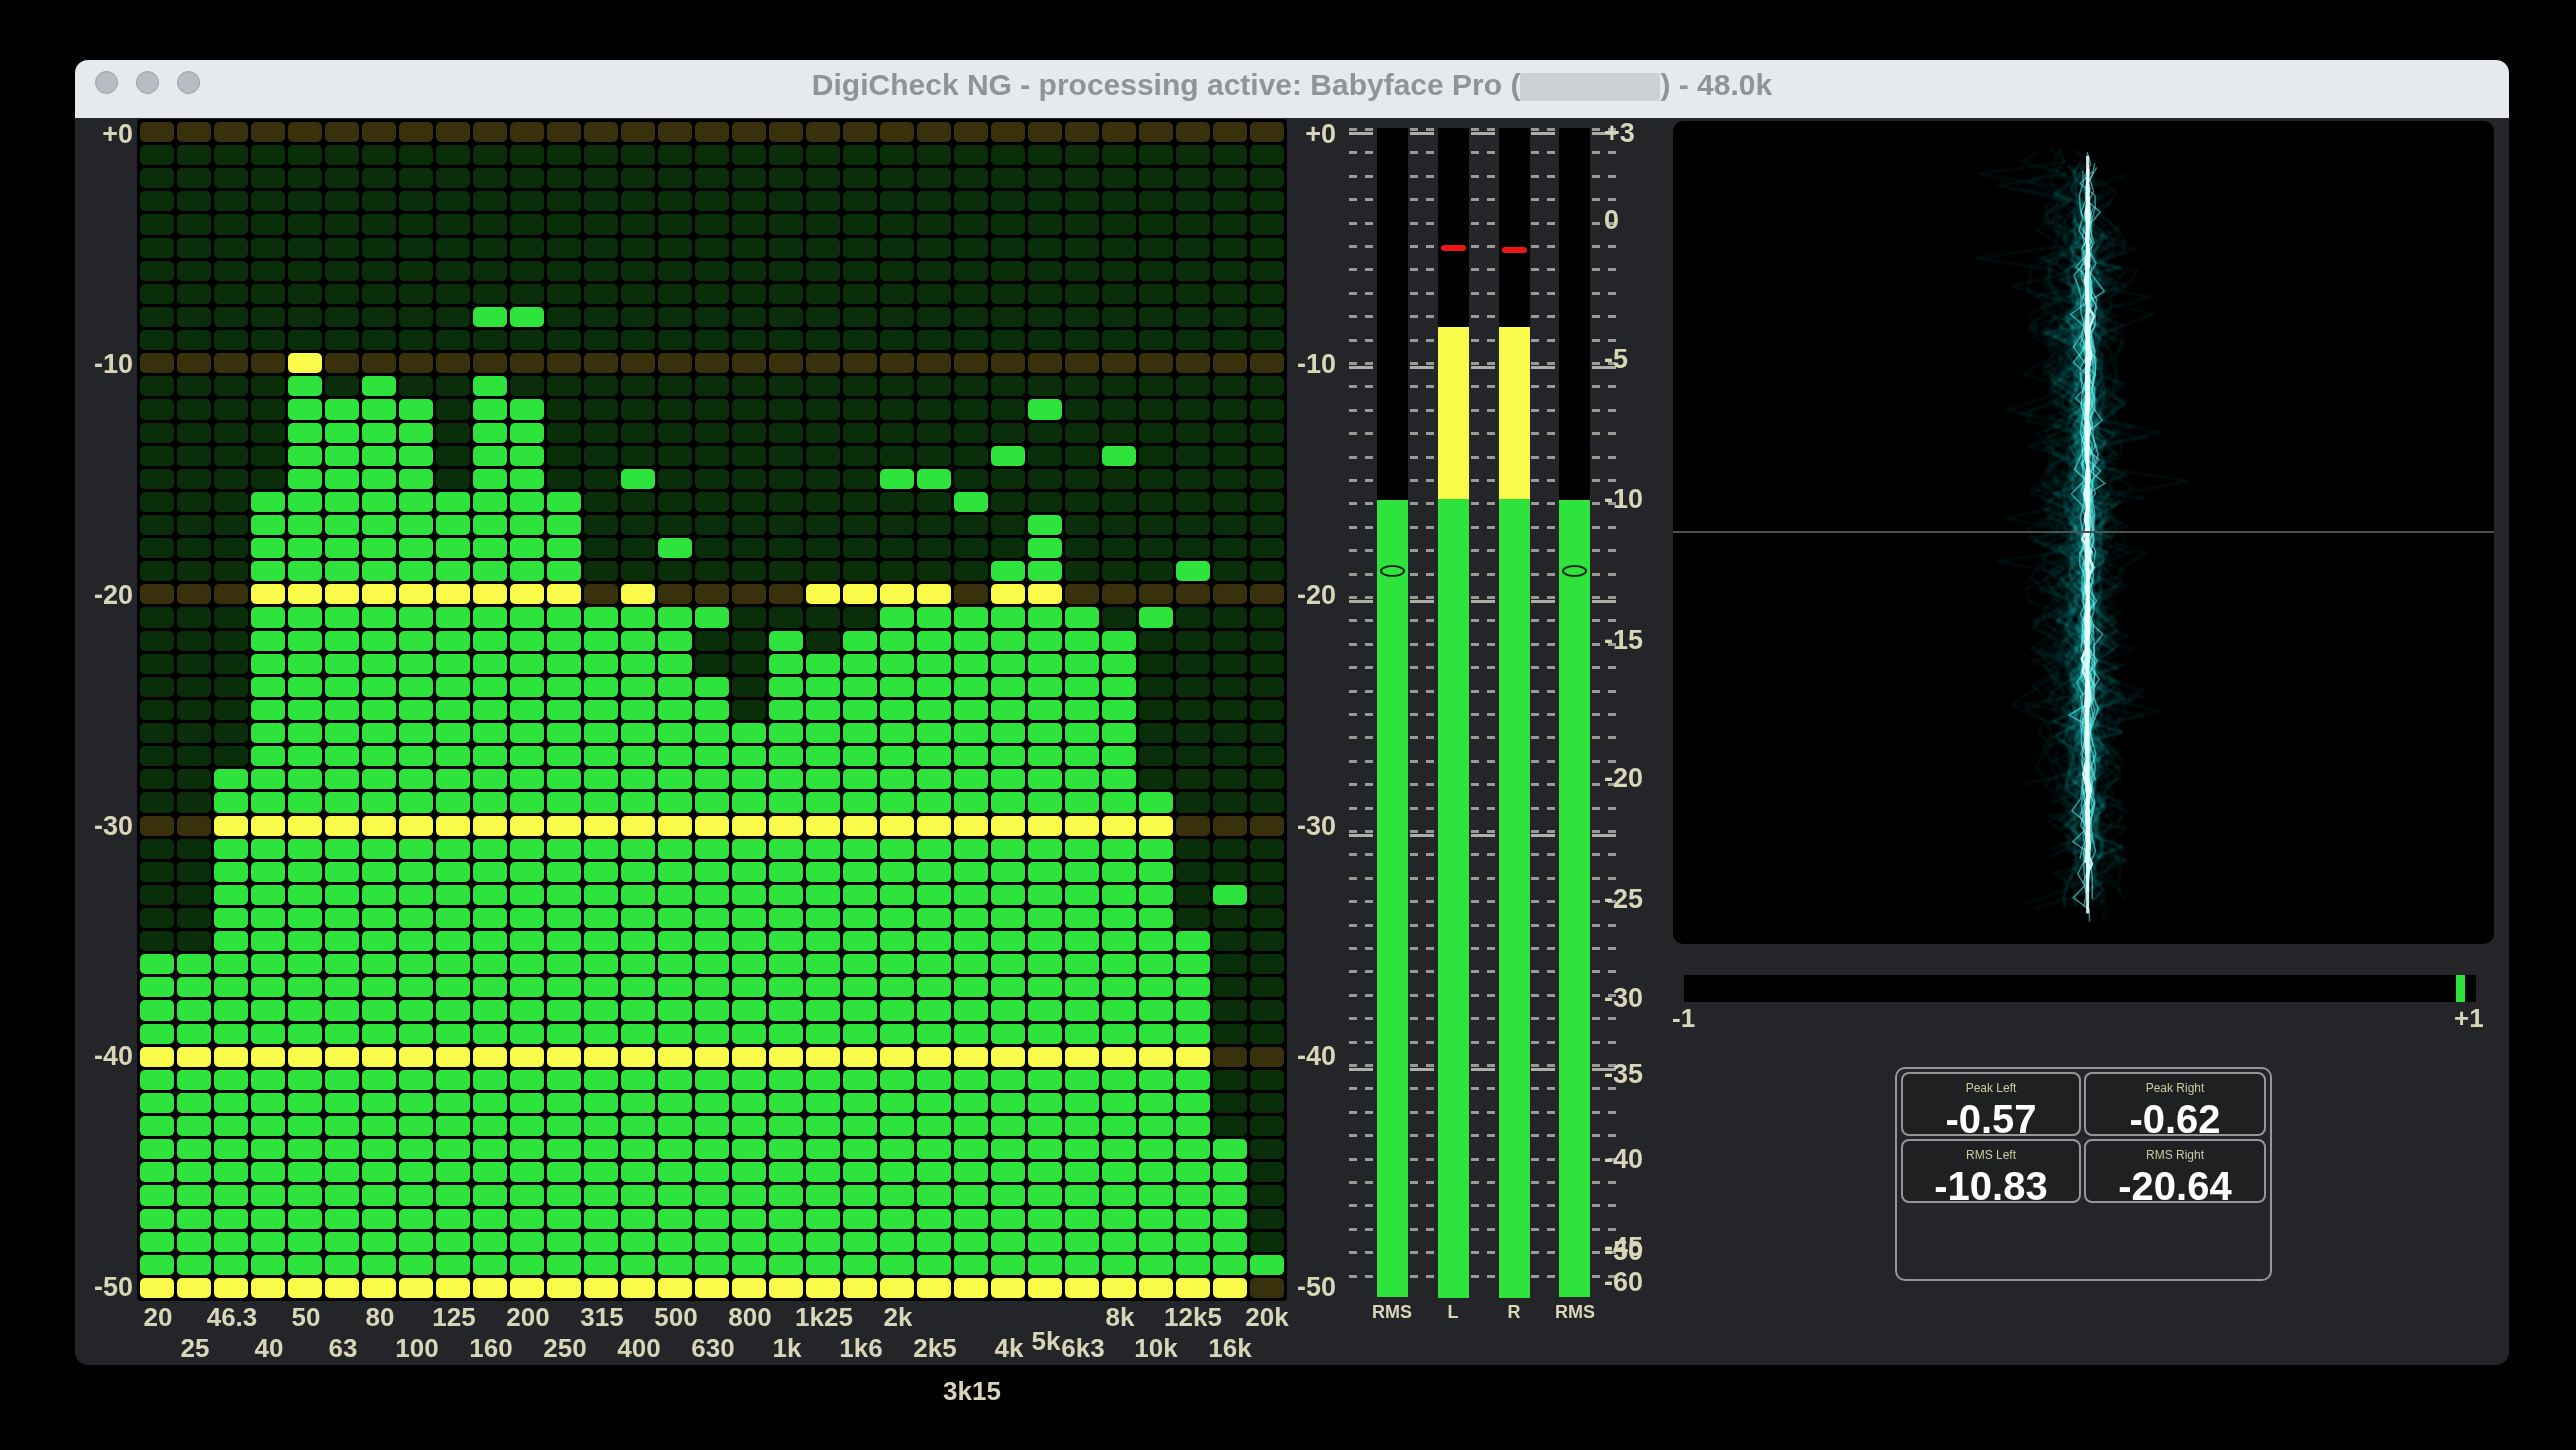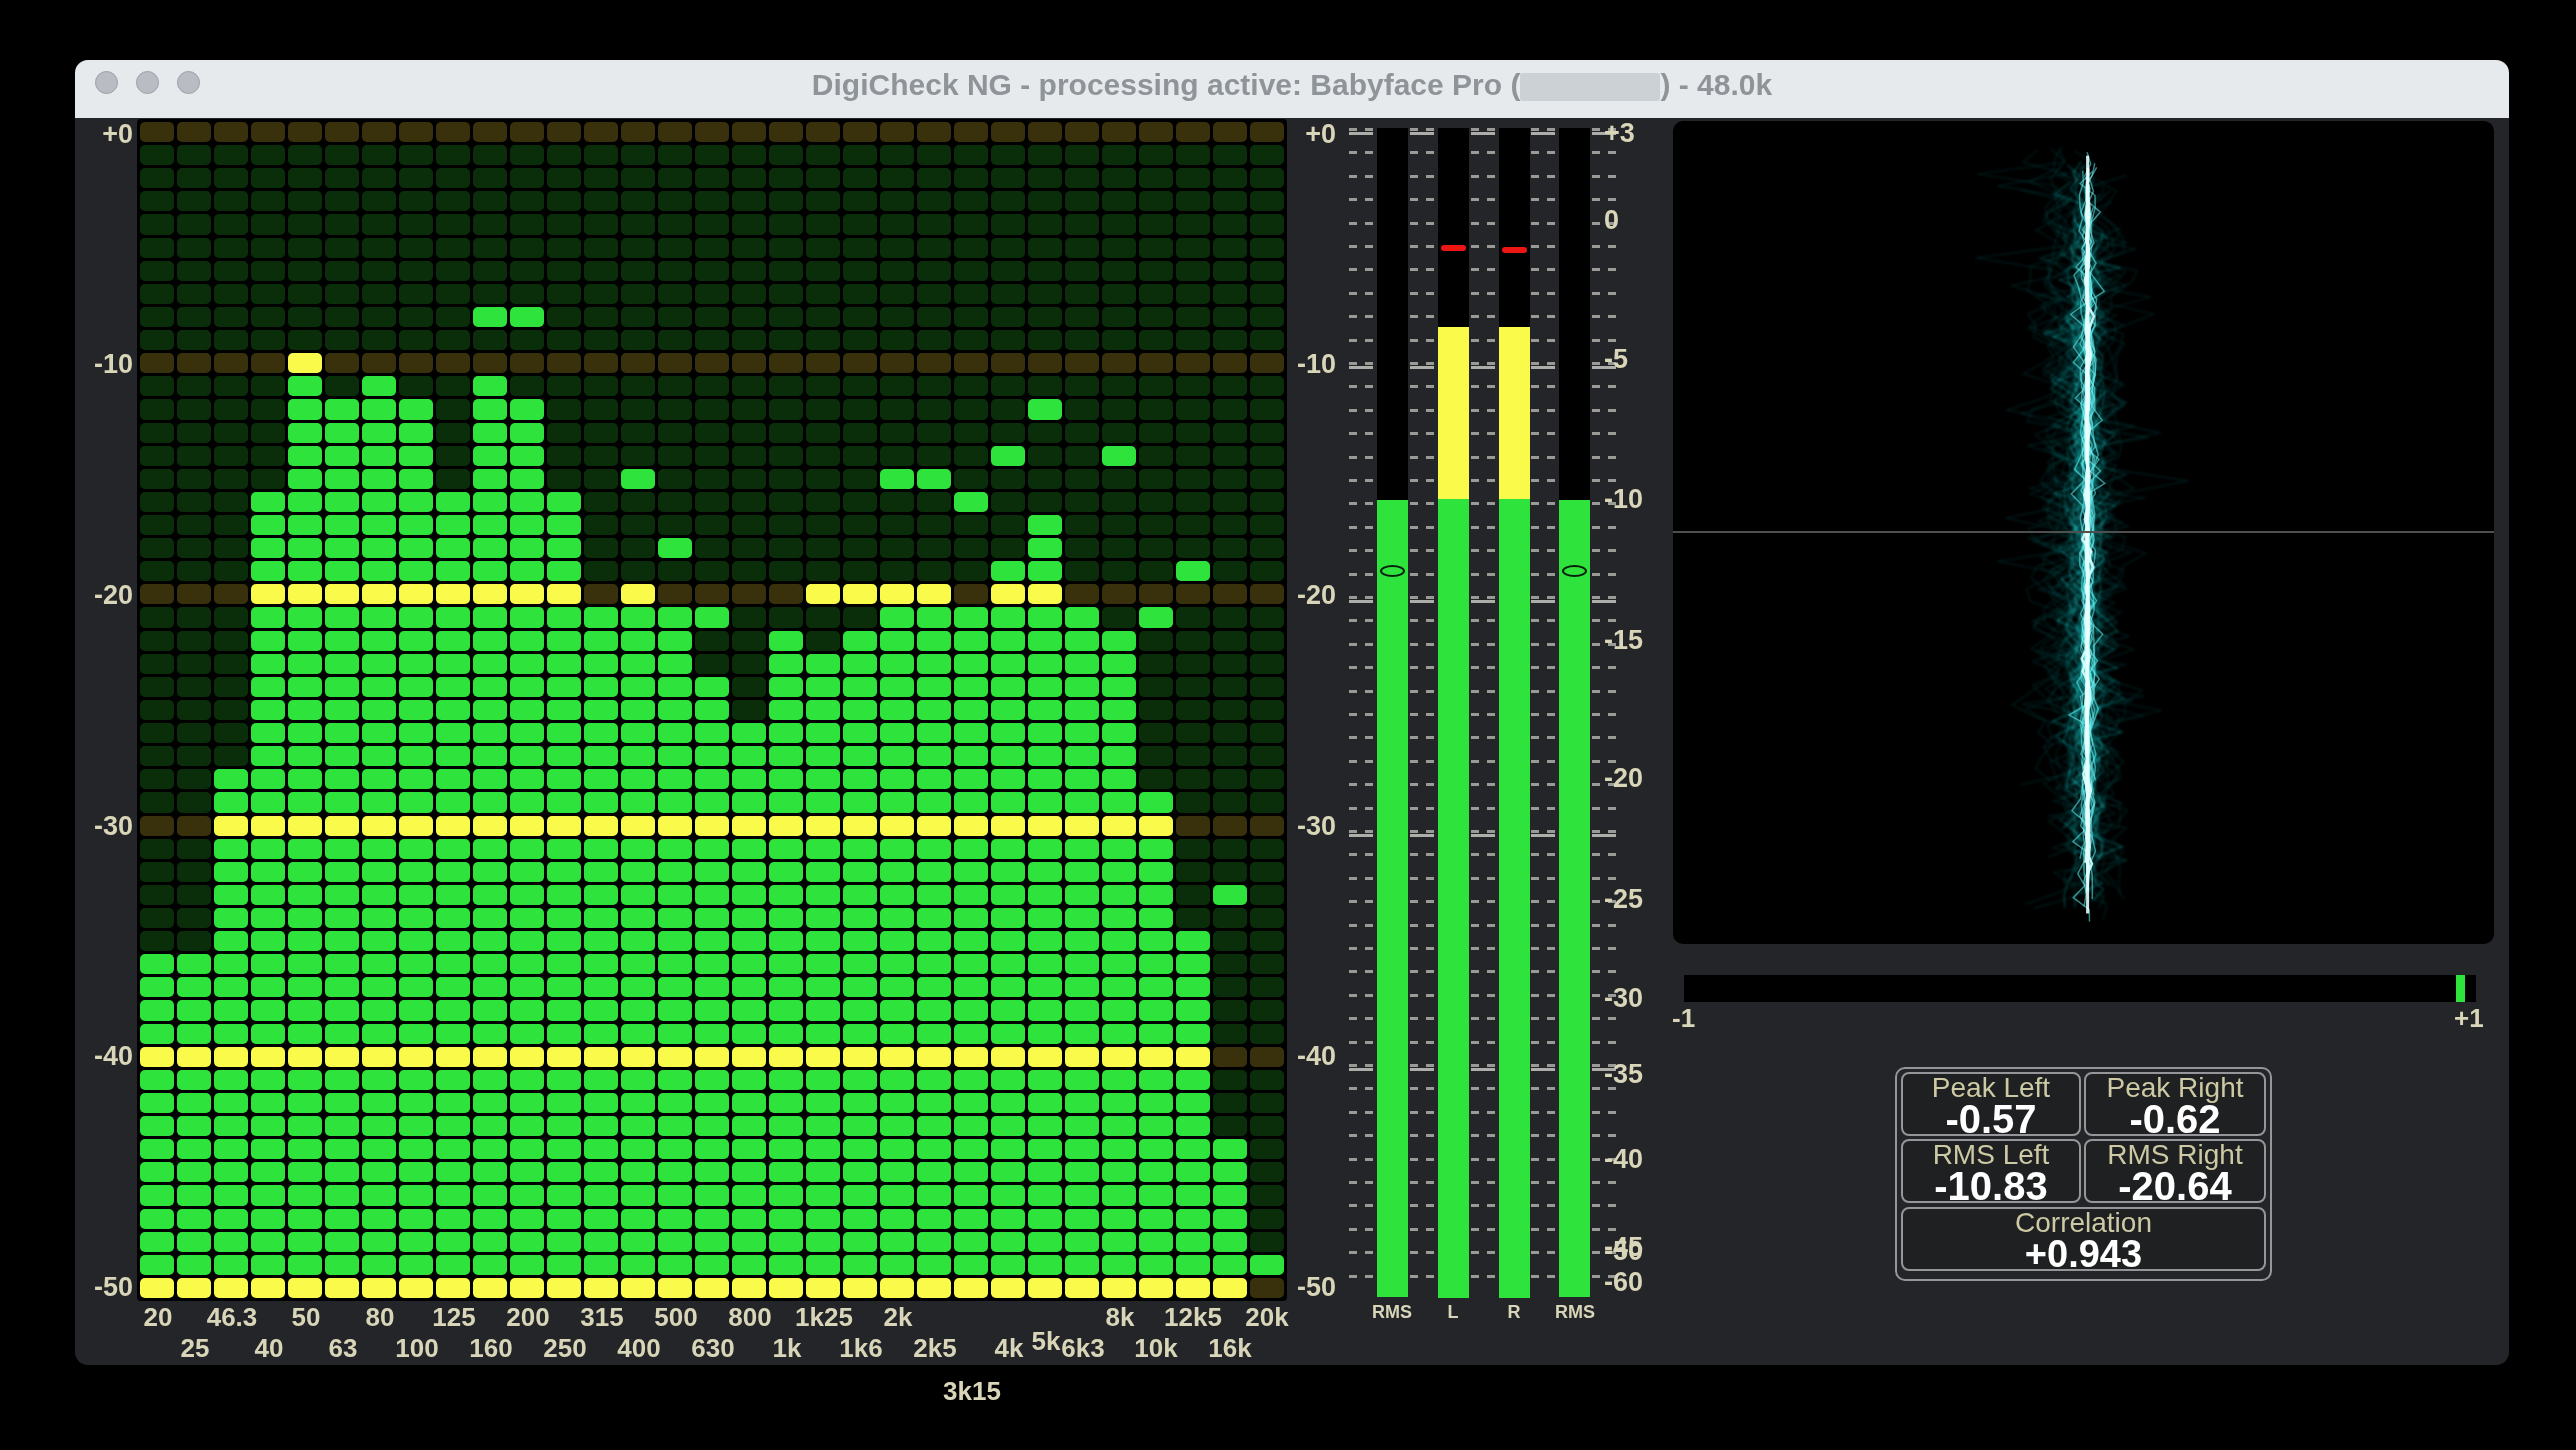--- a/index.html
+++ b/index.html
@@ -51,21 +51,21 @@
   #scopeline{position:absolute;left:0;top:410px;width:100%;height:2px;background:#4f4f4f;}
   
   #corrbar{position:absolute;left:1684px;top:975px;width:792px;height:27px;background:#000;}
   #corrmark{position:absolute;top:0;width:9px;height:27px;background:var(--green);}
   .corrlab{position:absolute;top:1003px;font-size:26px;font-weight:bold;color:var(--cream);}
   
   #readouts{position:absolute;left:1895px;top:1067px;width:377px;height:214px;
             border:2px solid var(--box_border);border-radius:10px;box-sizing:border-box;}
   .rbox{position:absolute;background:#1e2021;border:2px solid var(--box_border);border-radius:8px;
         box-sizing:border-box;text-align:center;overflow:hidden;}
-  .rlabel{font-size:28px;color:#ccc9a4;margin-top:3px;line-height:22px;}
+  .rlabel{font-size:12px;color:#ccc9a4;margin-top:3px;line-height:22px;}
   .rvalue{font-size:40px;color:#fff;font-weight:600;line-height:40px;}
 </style>
 </head>
 <body>
 
 <div id="page">
   <div id="window">
 
     <div id="titlebar">
       <span class="tl" style="left:20px"></span>
@@ -1869,18 +1869,14 @@
     <div class="rvalue">-0.62</div>
   </div>
   <div class="rbox" style="left:1901px;top:1139px;width:180px;height:64px">
     <div class="rlabel">RMS Left</div>
     <div class="rvalue">-10.83</div>
   </div>
   <div class="rbox" style="left:2084px;top:1139px;width:182px;height:64px">
     <div class="rlabel">RMS Right</div>
     <div class="rvalue">-20.64</div>
   </div>
-  <div class="rbox" style="left:1901px;top:1207px;width:365px;height:64px">
-    <div class="rlabel">Correlation</div>
-    <div class="rvalue" style="font-size:38px">+0.943</div>
-  </div>
 </div>
 
 
 </body></html>

